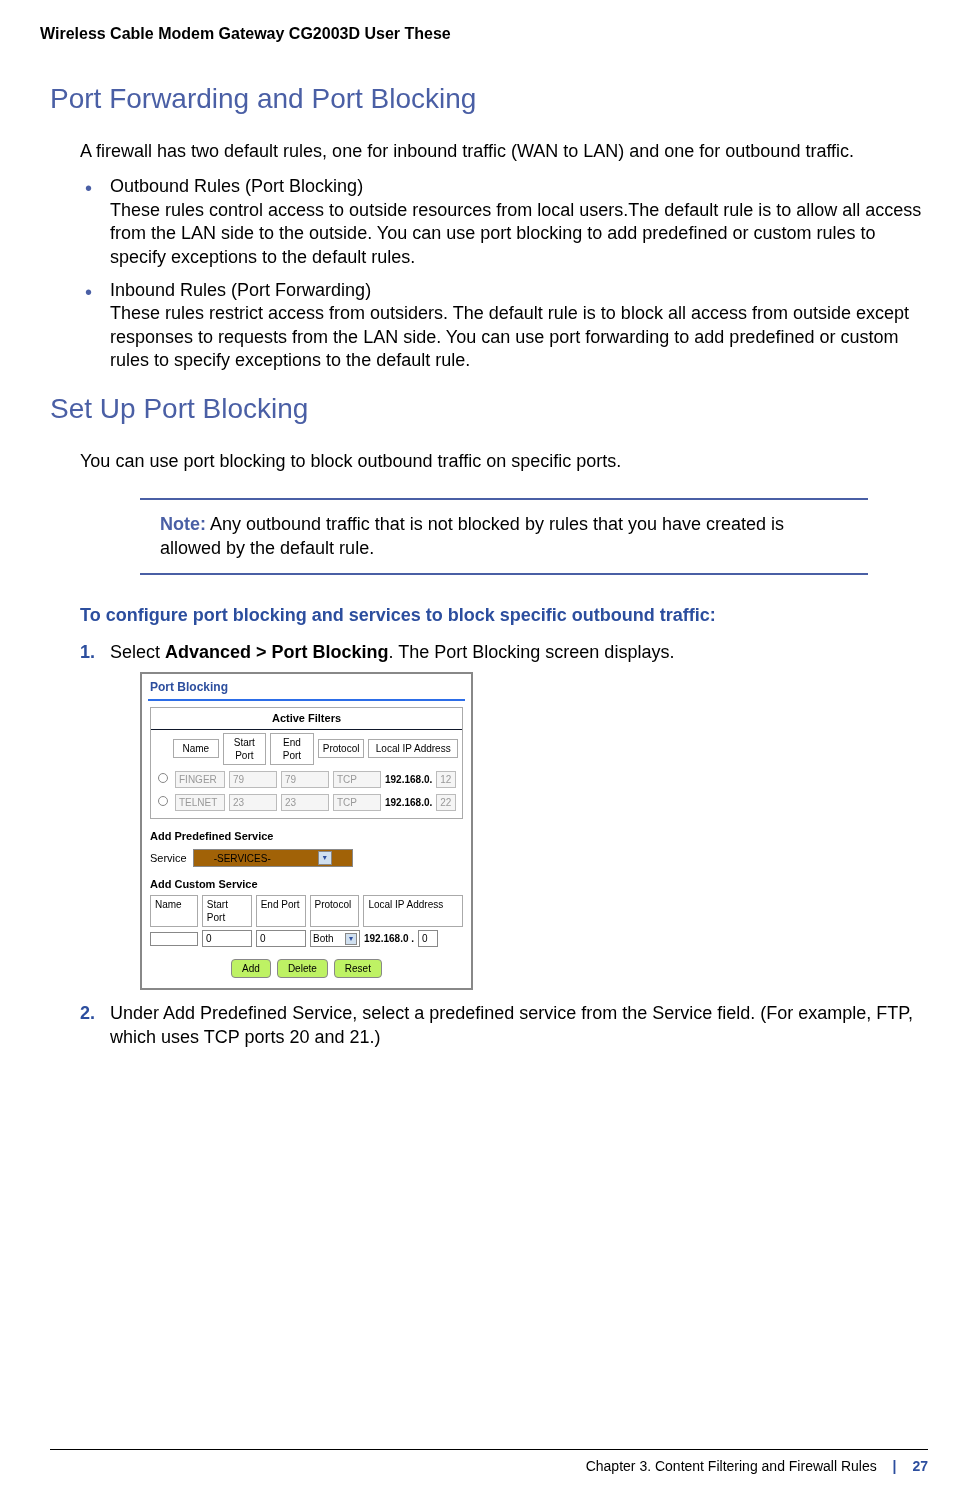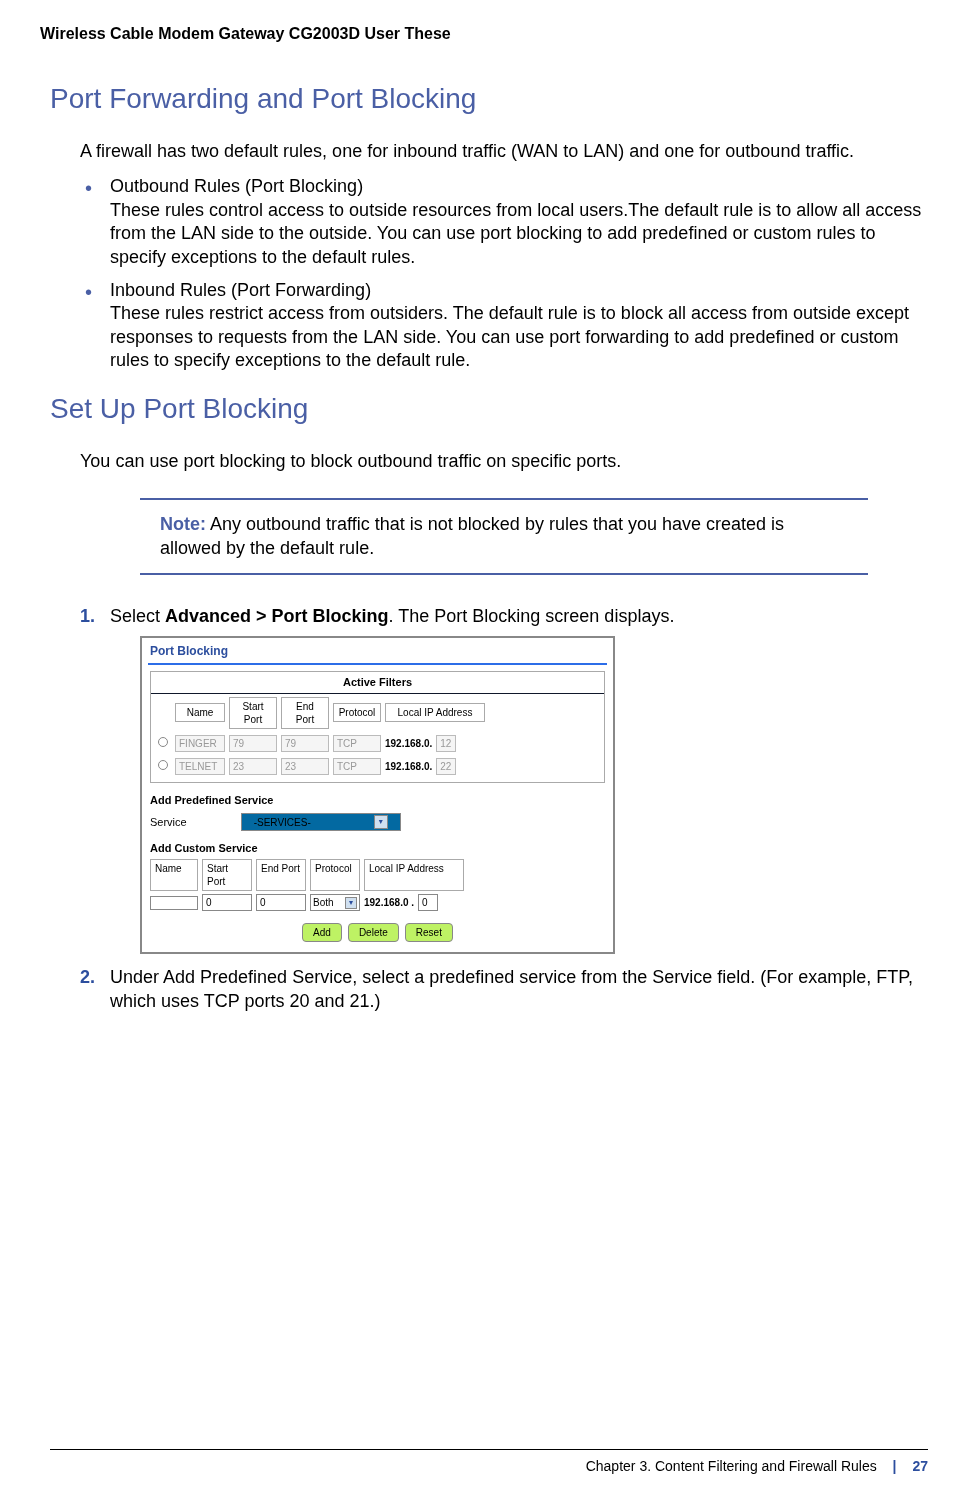--- a/index.html
+++ b/index.html
@@ -101,21 +101,21 @@
       position: absolute;
       left: 0;
       font-weight: bold;
       color: #2c4e9e;
     }
     .bold {
       font-weight: bold;
     }
     .screenshot {
       border: 2px solid #888;
-      width: 475px;
+      width: 333px;
       margin: 8px 0 12px 30px;
       background: #fff;
       font-family: Arial, sans-serif;
       font-size: 11px;
     }
     .screenshot-title {
       color: #2c4e9e;
       font-weight: bold;
       font-size: 12px;
       padding: 6px 8px 4px 8px;
@@ -184,28 +184,27 @@
     }
     .service-row {
       display: flex;
       align-items: center;
       gap: 6px;
       padding: 4px 8px 8px 8px;
       font-size: 11px;
     }
     .dropdown {
       border: 1px solid #888;
-      padding: 1px 12px;
+      padding: 1px 20px;
       width: 160px;
       display: flex;
       justify-content: space-between;
       align-items: center;
-      background: #0369a1;
-      font-size: 10px;
-      margin-left: 48px;
+      background: #a16207;
+      font-size: 10px;
     }
     .dd-arrow {
       width: 14px;
       height: 14px;
       background: #d0e0f0;
       border: 1px solid #888;
       display: flex;
       align-items: center;
       justify-content: center;
       font-size: 8px;
@@ -300,20 +299,21 @@
 
   <h1 class="h2">Set Up Port Blocking</h1>
 
   <p class="body-text">You can use port blocking to block outbound traffic on specific ports.</p>
 
   <div class="note-box">
     <span class="note-label">Note:</span>
     <span>Any outbound traffic that is not blocked by rules that you have created is allowed by the default rule.</span>
   </div>
 
+  <p class="subheading">To configure port blocking and services to block specific outbound traffic:</p>
 
   <ol class="step-list">
     <li>
       <span class="step-num">1.</span>
       <span>Select </span><span class="bold">Advanced &gt; Port Blocking</span><span>. The Port Blocking screen displays.</span>
 
       
       <div class="screenshot">
         <div class="screenshot-title">Port Blocking</div>
         <div class="blue-line"></div>

